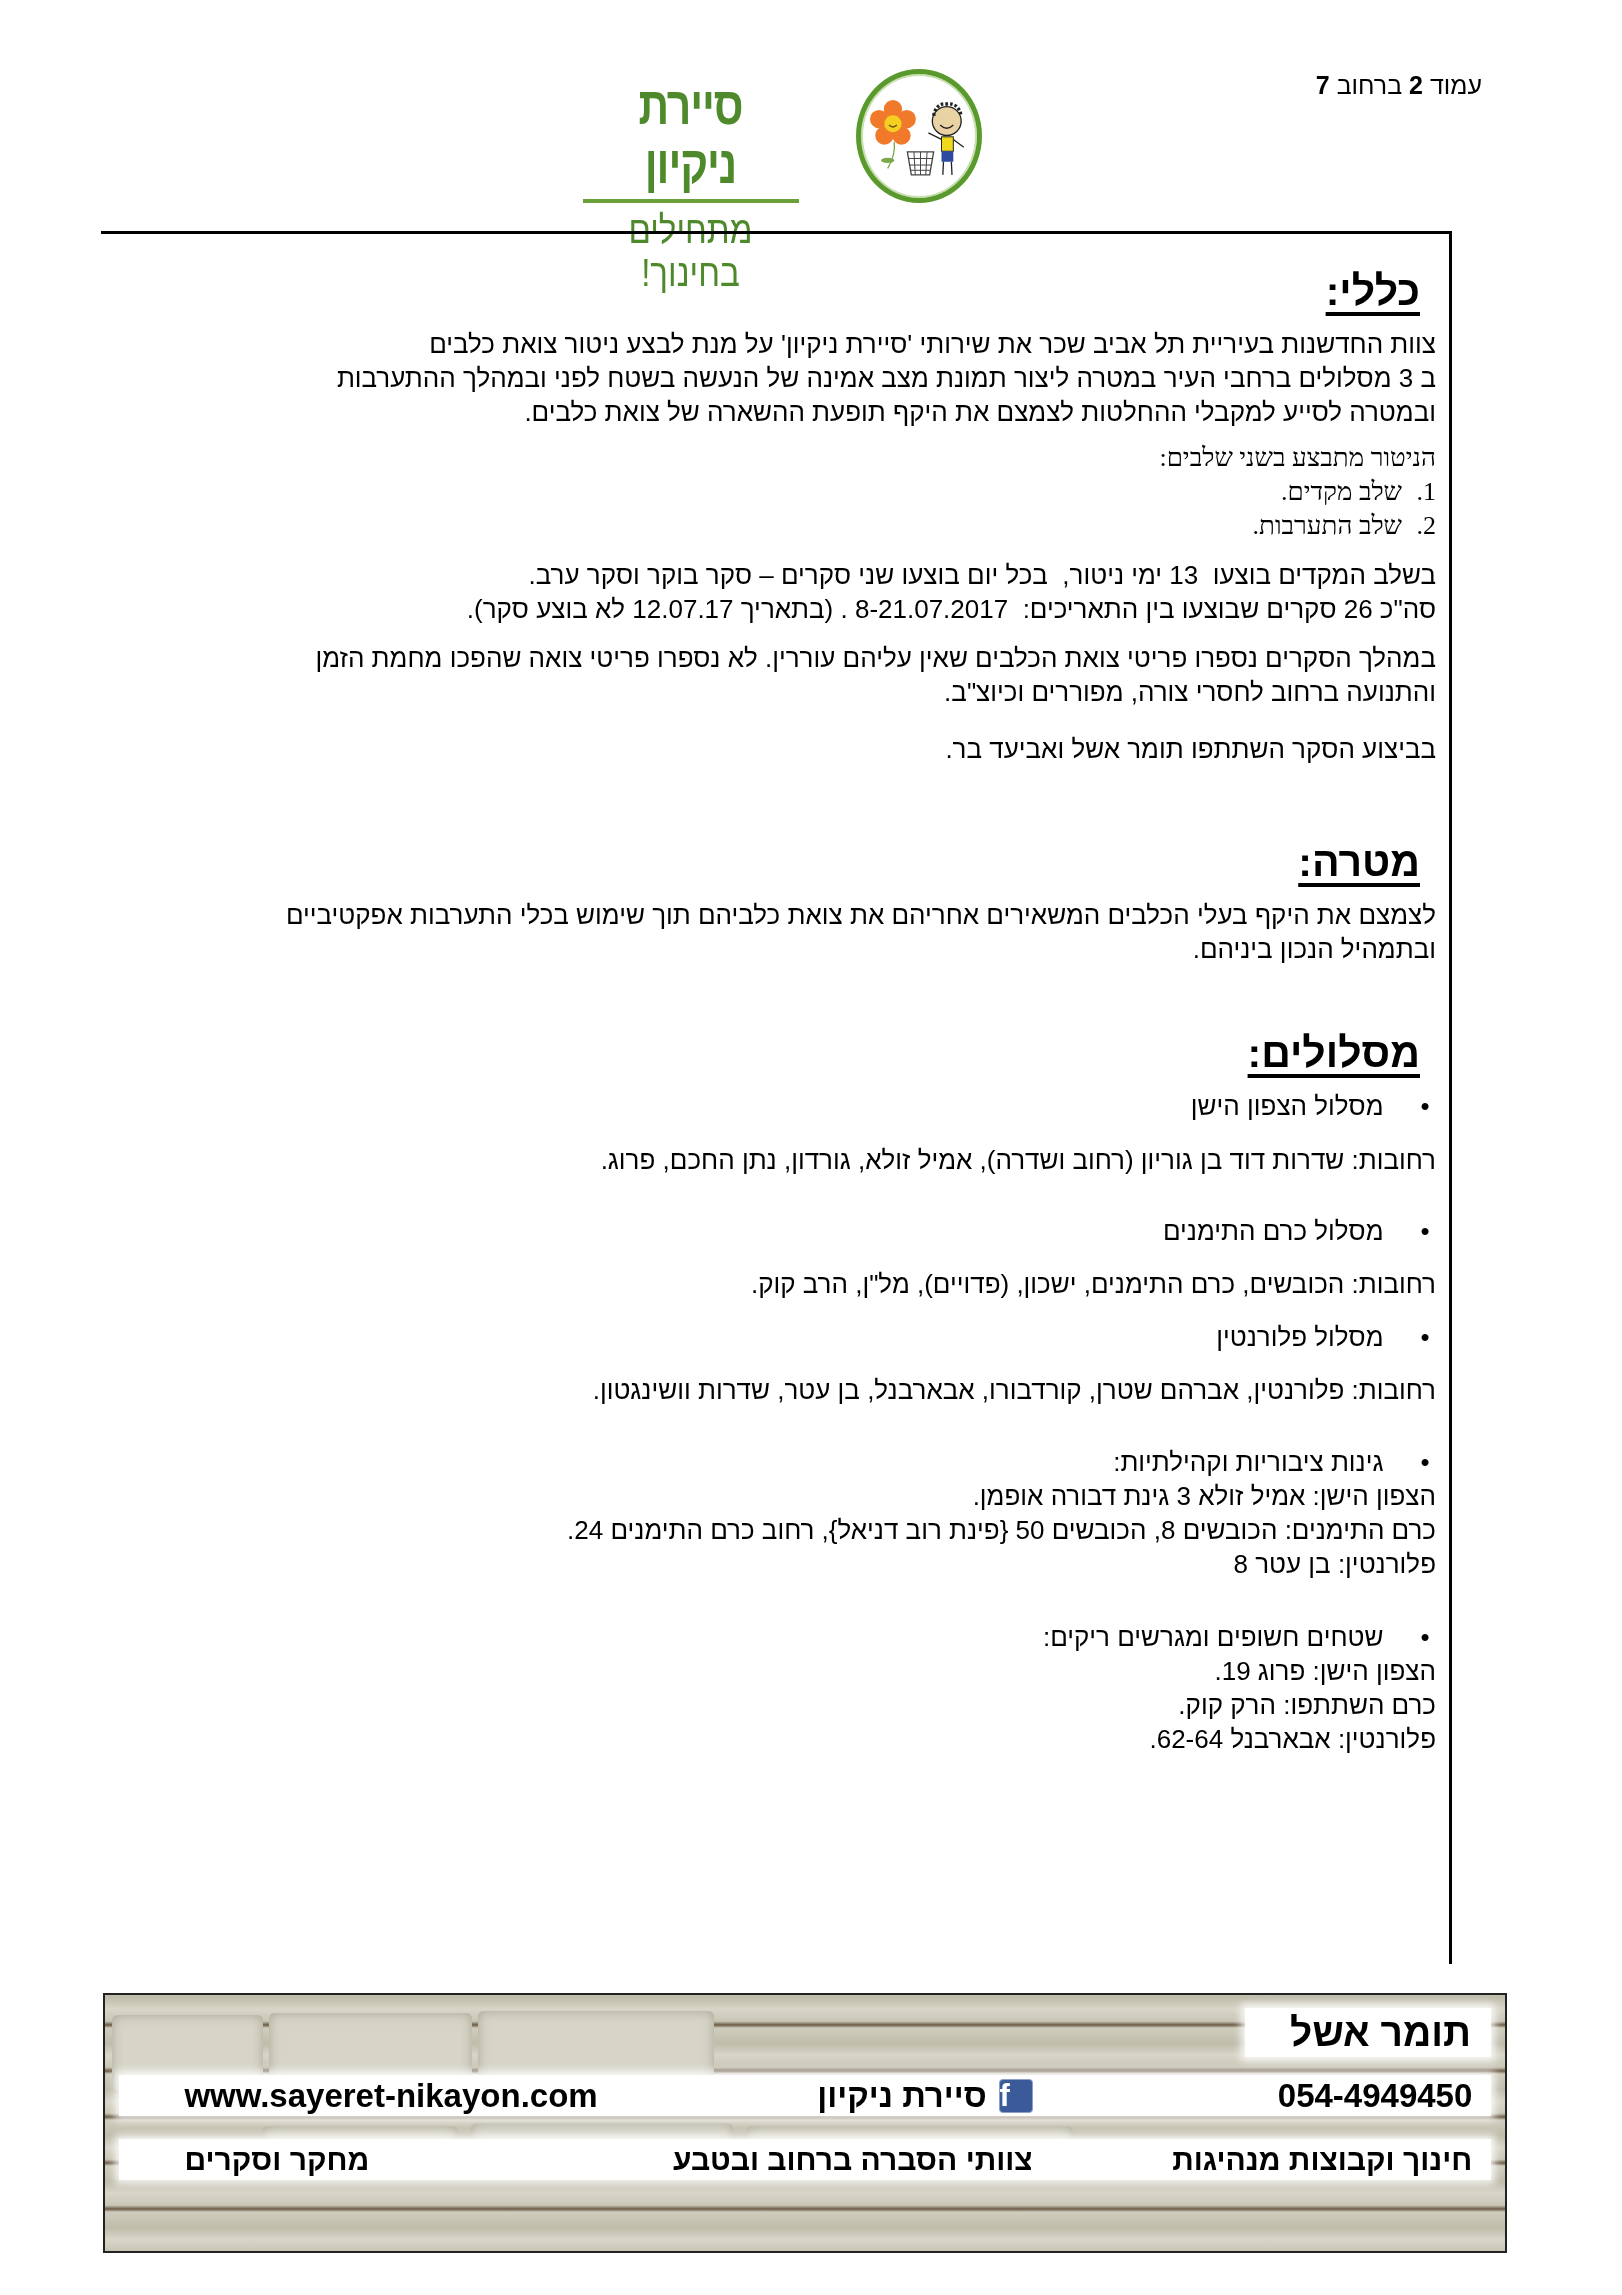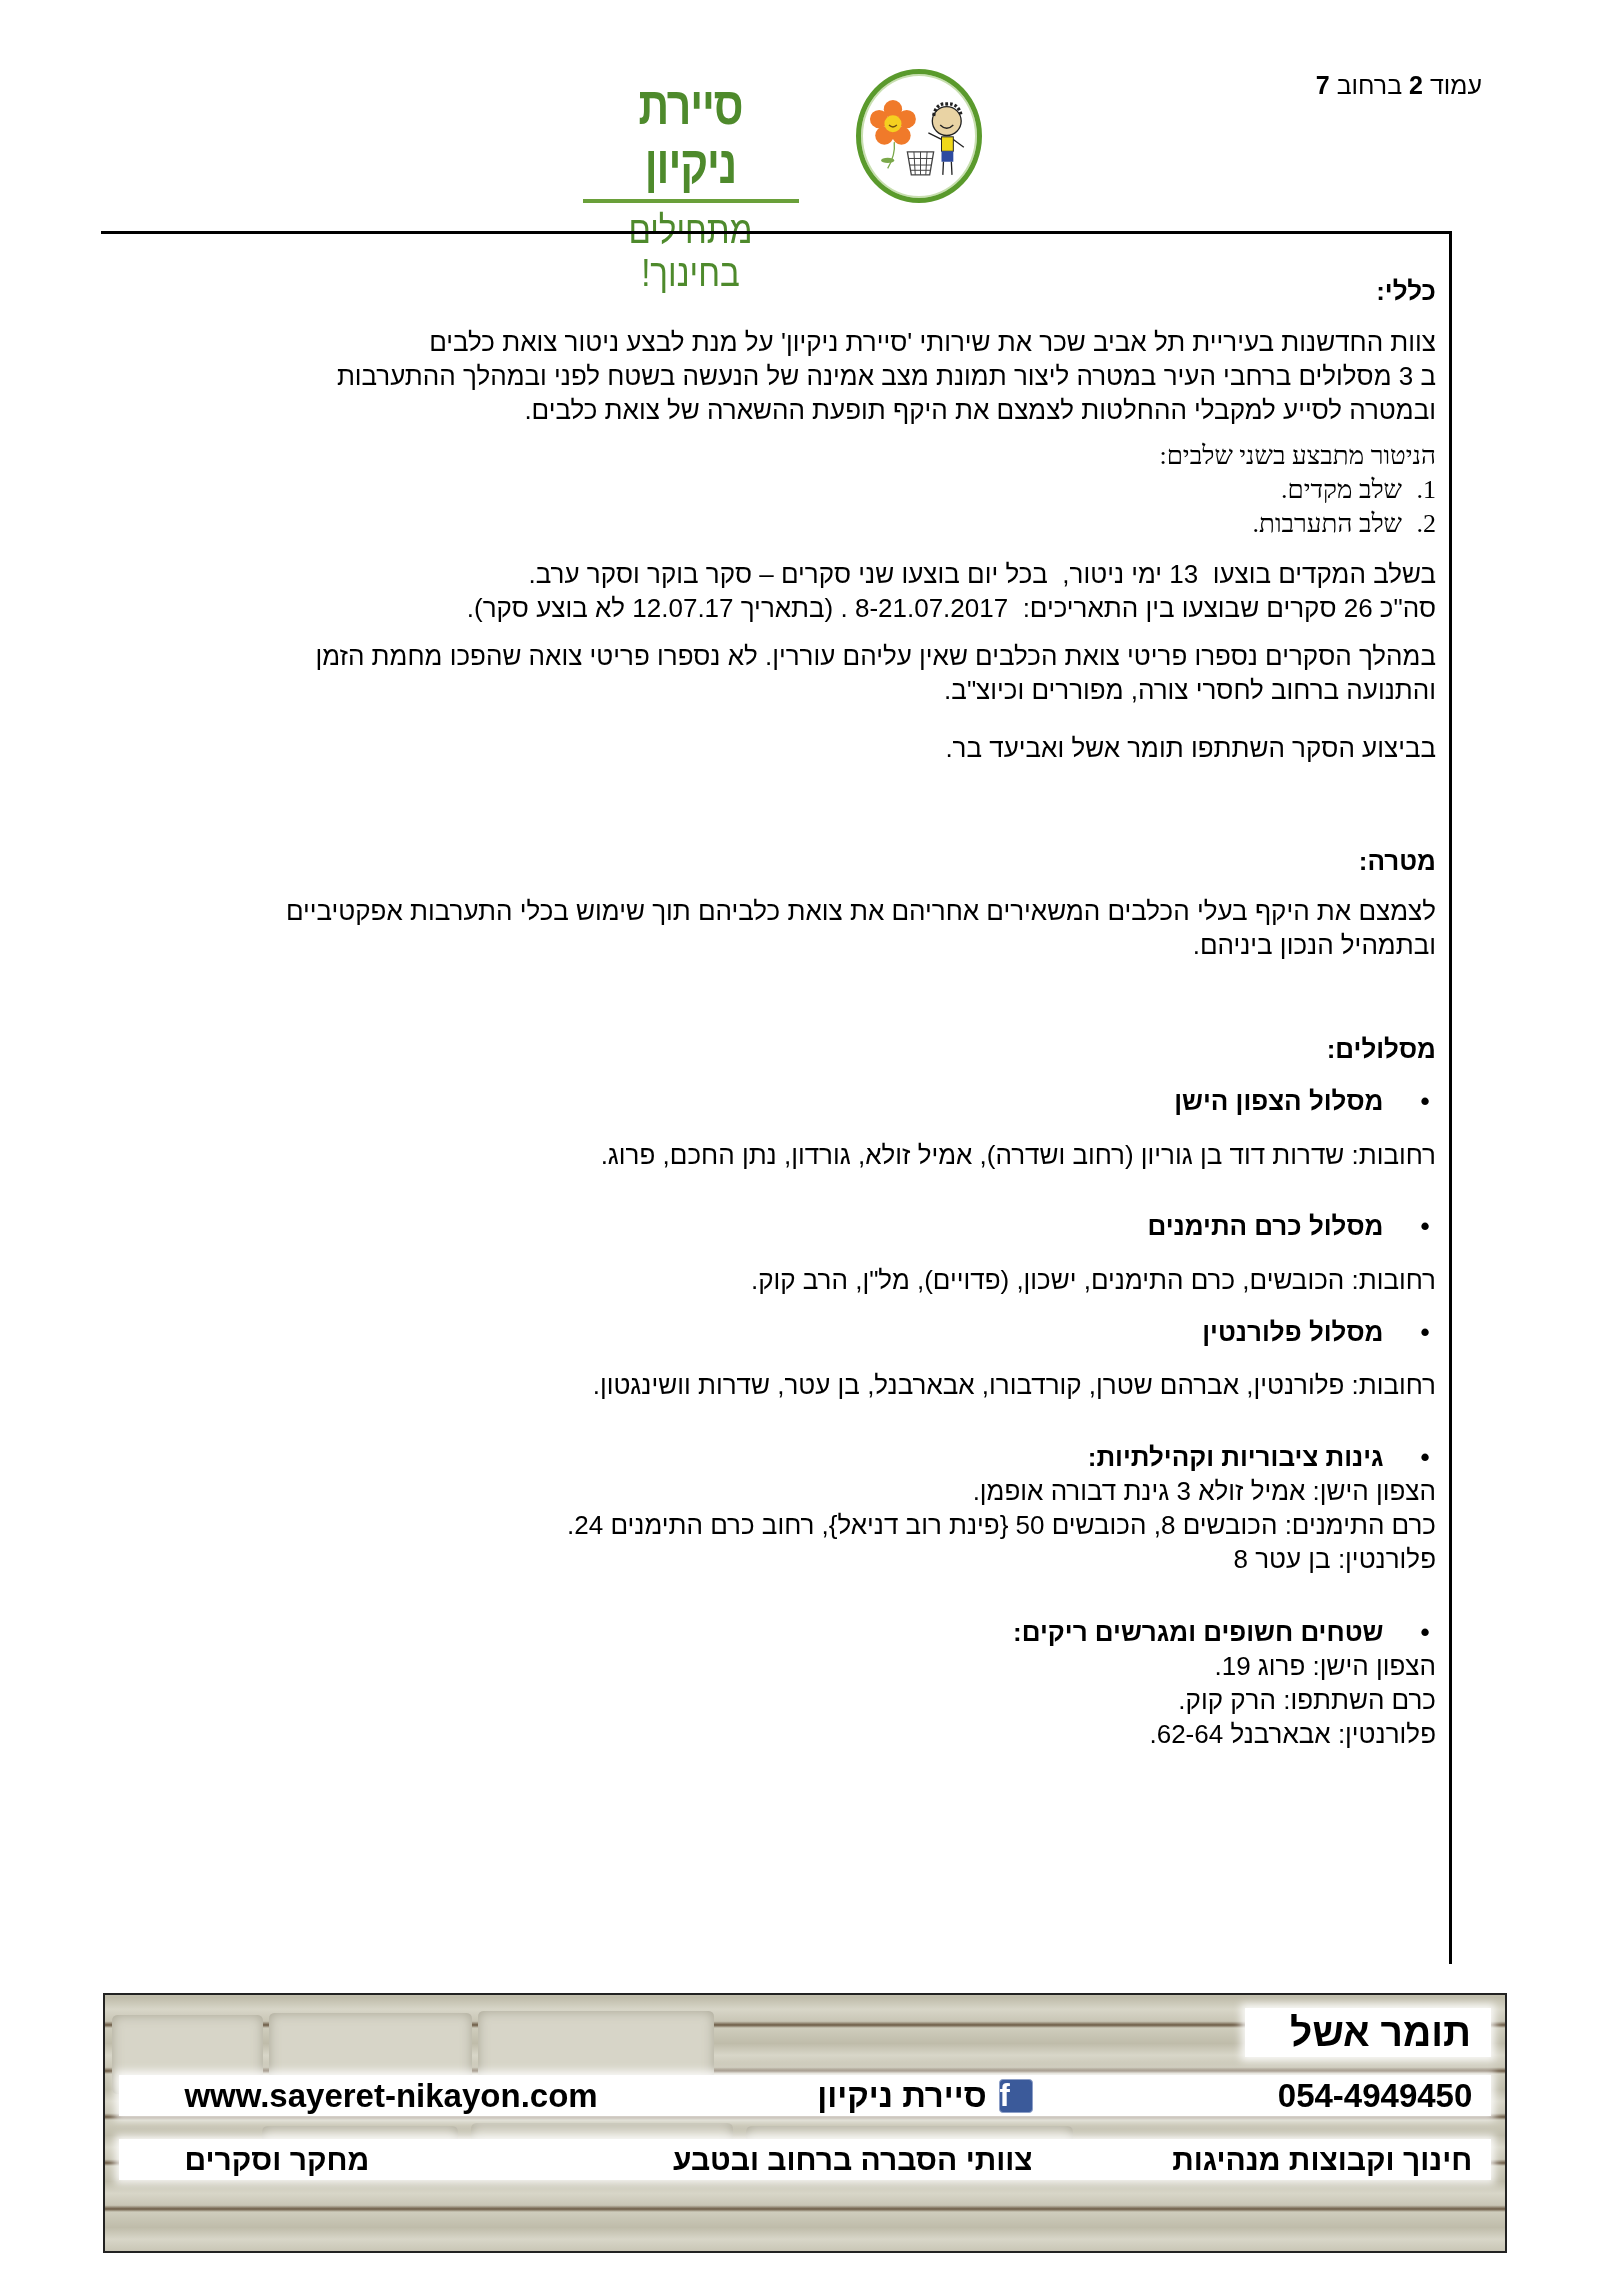--- a/index.html
+++ b/index.html
@@ -18,25 +18,25 @@
   .logo-circle { position:absolute; left:280px; top:3.9px; width:116px; height:124px;
                  border:5.2px solid #5a9a2c; border-radius:50%; background:#fff; box-shadow:0 0 0 2px #c8dfb0 inset; }
   .logo-circle svg { position:absolute; left:6.5px; top:9.2px; }
 
   
   .top-rule { position:absolute; left:101px; top:231px; width:1350px; height:3.3px; background:#000; }
   .side-rule { position:absolute; left:1449px; top:231px; width:2.6px; height:1733px; background:#000; }
 
   
   .content { position:absolute; right:186px; top:262px; width:1407px; font-size:26px; line-height:34px; }
-  .h { font-size:26px; font-weight:bold; text-decoration-thickness:3.9px; text-underline-offset:6.5px; margin:0; line-height:39px; }
+  .h { font-size:41px; font-weight:bold; text-decoration:underline; text-decoration-thickness:3.9px; text-underline-offset:6.5px; margin:16px; line-height:39px; }
   p { margin:0; }
   .list-num { display:block; padding-right:0; }
   .list-num span.n { display:inline-block; width:34px; }
-  .bullet { font-weight:bold; display:block; }
+  .bullet { font-weight:normal; display:block; }
   .bullet .dot { display:inline-block; width:46px; padding-right:6.5px; }
 
   
   .footer { position:absolute; left:103px; top:1993px; width:1404px; height:260px;
             border:2px solid #222; box-sizing:border-box; overflow:hidden;
             background:
               repeating-linear-gradient(0deg, #c9c6b6 0px, #d8d6c8 11.8px, #bfbcaa 23.6px, #cfcdbd 39px, #6b5a44 42px, #cfcdbd 46px),
               #cbc8b8; }
   .brick { position:absolute; background:#d7d5c8; border-radius:5.2px; box-shadow: inset 0 0 11.8px #a8a594; }
   .strip { position:absolute; background:#fff; display:flex; align-items:center; font-weight:bold; white-space:nowrap;

